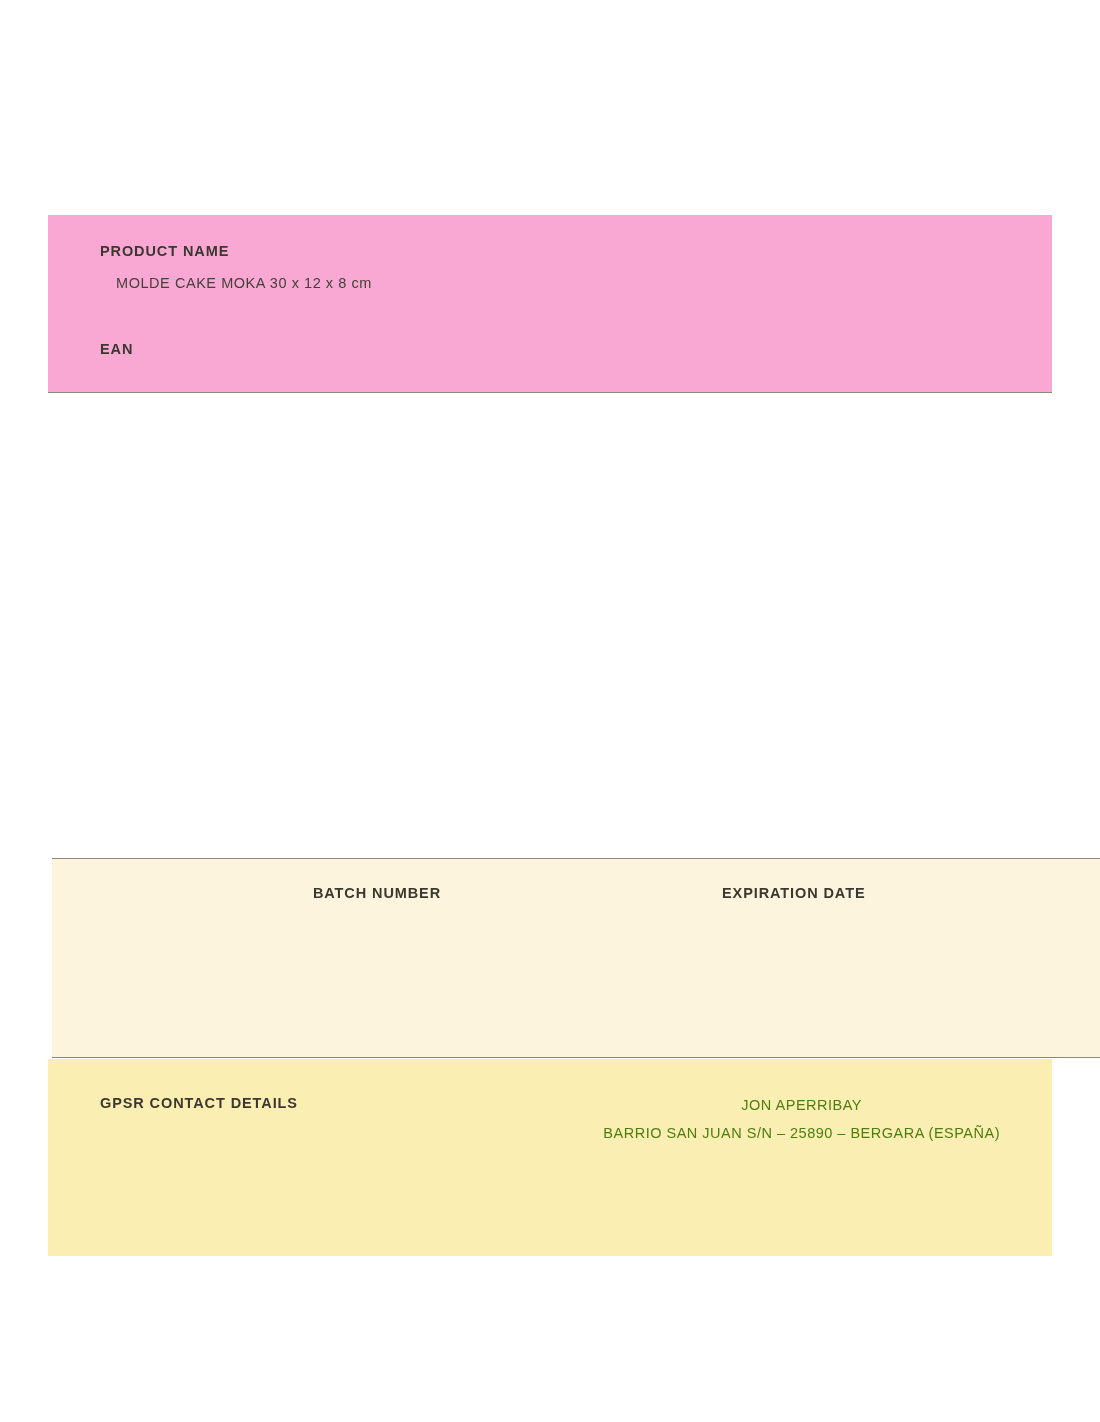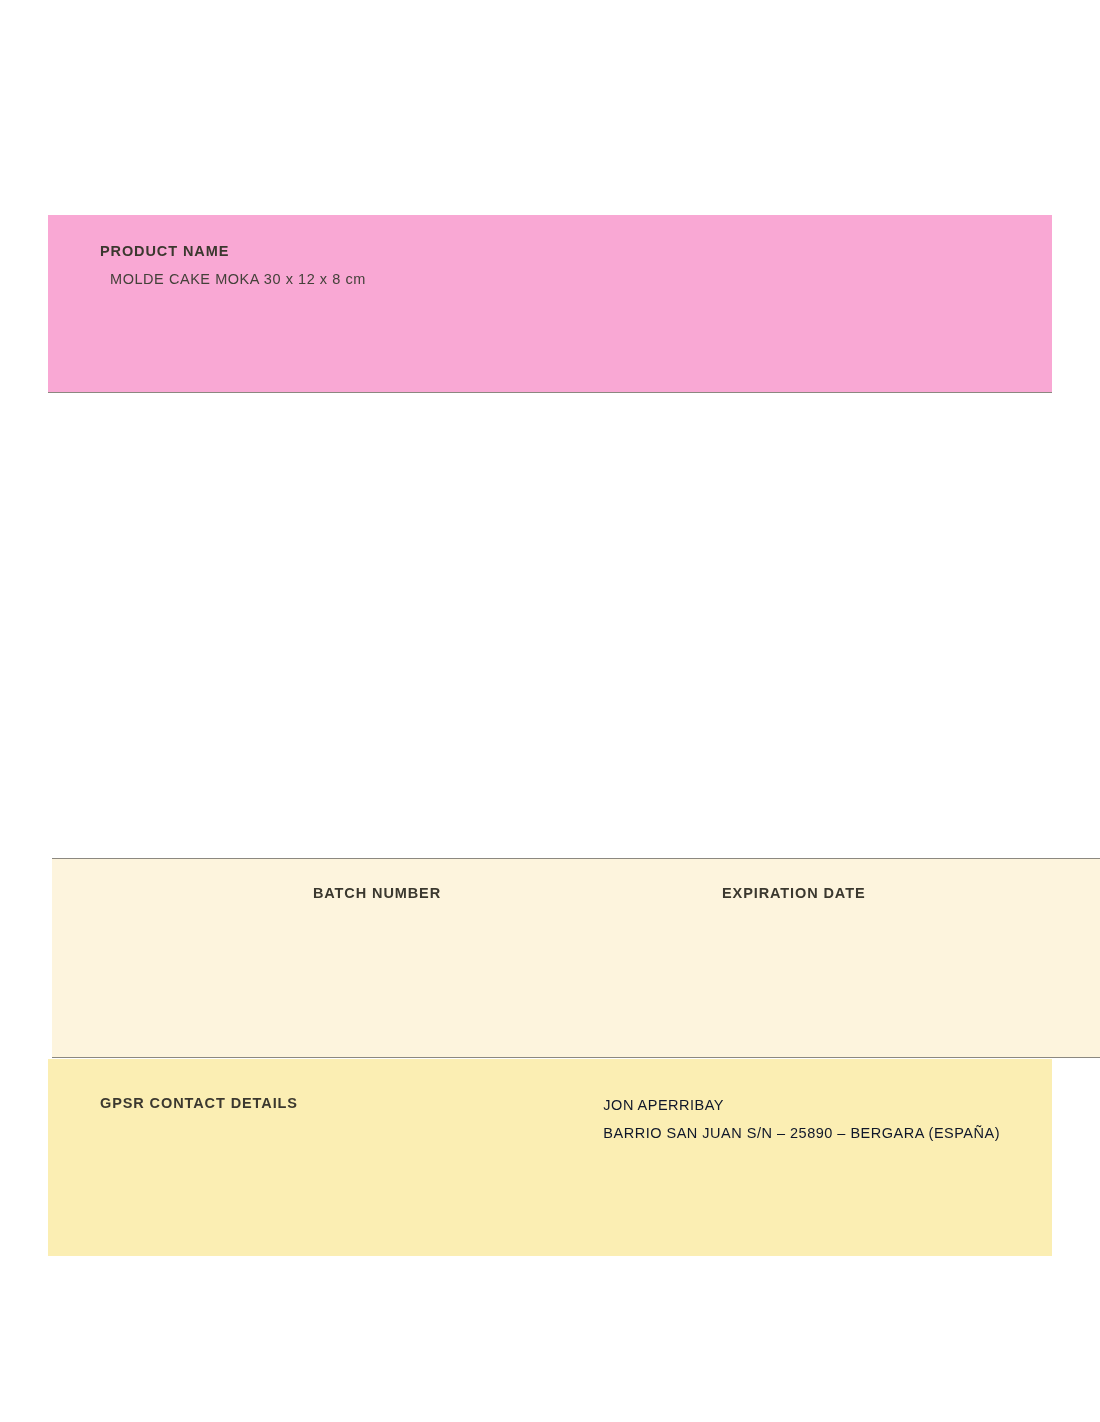--- a/index.html
+++ b/index.html
@@ -42,21 +42,21 @@
     font-weight: bold;
     letter-spacing: 0.9px;
     color: #3b382f;
     margin: 0 0 12px 0;
   }
 
   .field-value {
     font-size: 14.5px;
     letter-spacing: 0.55px;
     color: #44413a;
-    margin: 10px;
+    margin: 16px;
   }
 
   .gap-block {
     height: 34px;
   }
 
   
 
   
   .block-mid {
@@ -135,42 +135,43 @@
     font-size: 14.5px;
     font-weight: bold;
     letter-spacing: 0.9px;
     color: #3b382f;
   }
 
   .gpsr-lines {
     position: absolute;
     right: 52px;
     top: 0;
-    text-align: left;
+    text-align: center;
     font-size: 14.5px;
     letter-spacing: 0.5px;
-    color: #0f172a;
+    color: #4d7c0f;
     line-height: 28px;
   }
 
   .gpsr-lines div {
     white-space: nowrap;
   }
 </style>
 </head>
 <body>
 
 <div class="sheet">
 
   <section class="block-top">
     <p class="field-label">PRODUCT NAME</p>
     <p class="field-value">MOLDE CAKE MOKA 30 x 12 x 8 cm</p>
 
     <div class="gap-block"></div>
 
+    <p class="field-label">EAN</p>
   </section>
 
   <section class="block-mid">
     <div class="mid-row row1">
       <div class="col-a">
         <p class="mid-label">BATCH NUMBER</p>
         <p class="mid-value"></p>
       </div>
       <div class="col-b">
         <p class="mid-label">EXPIRATION DATE</p>

